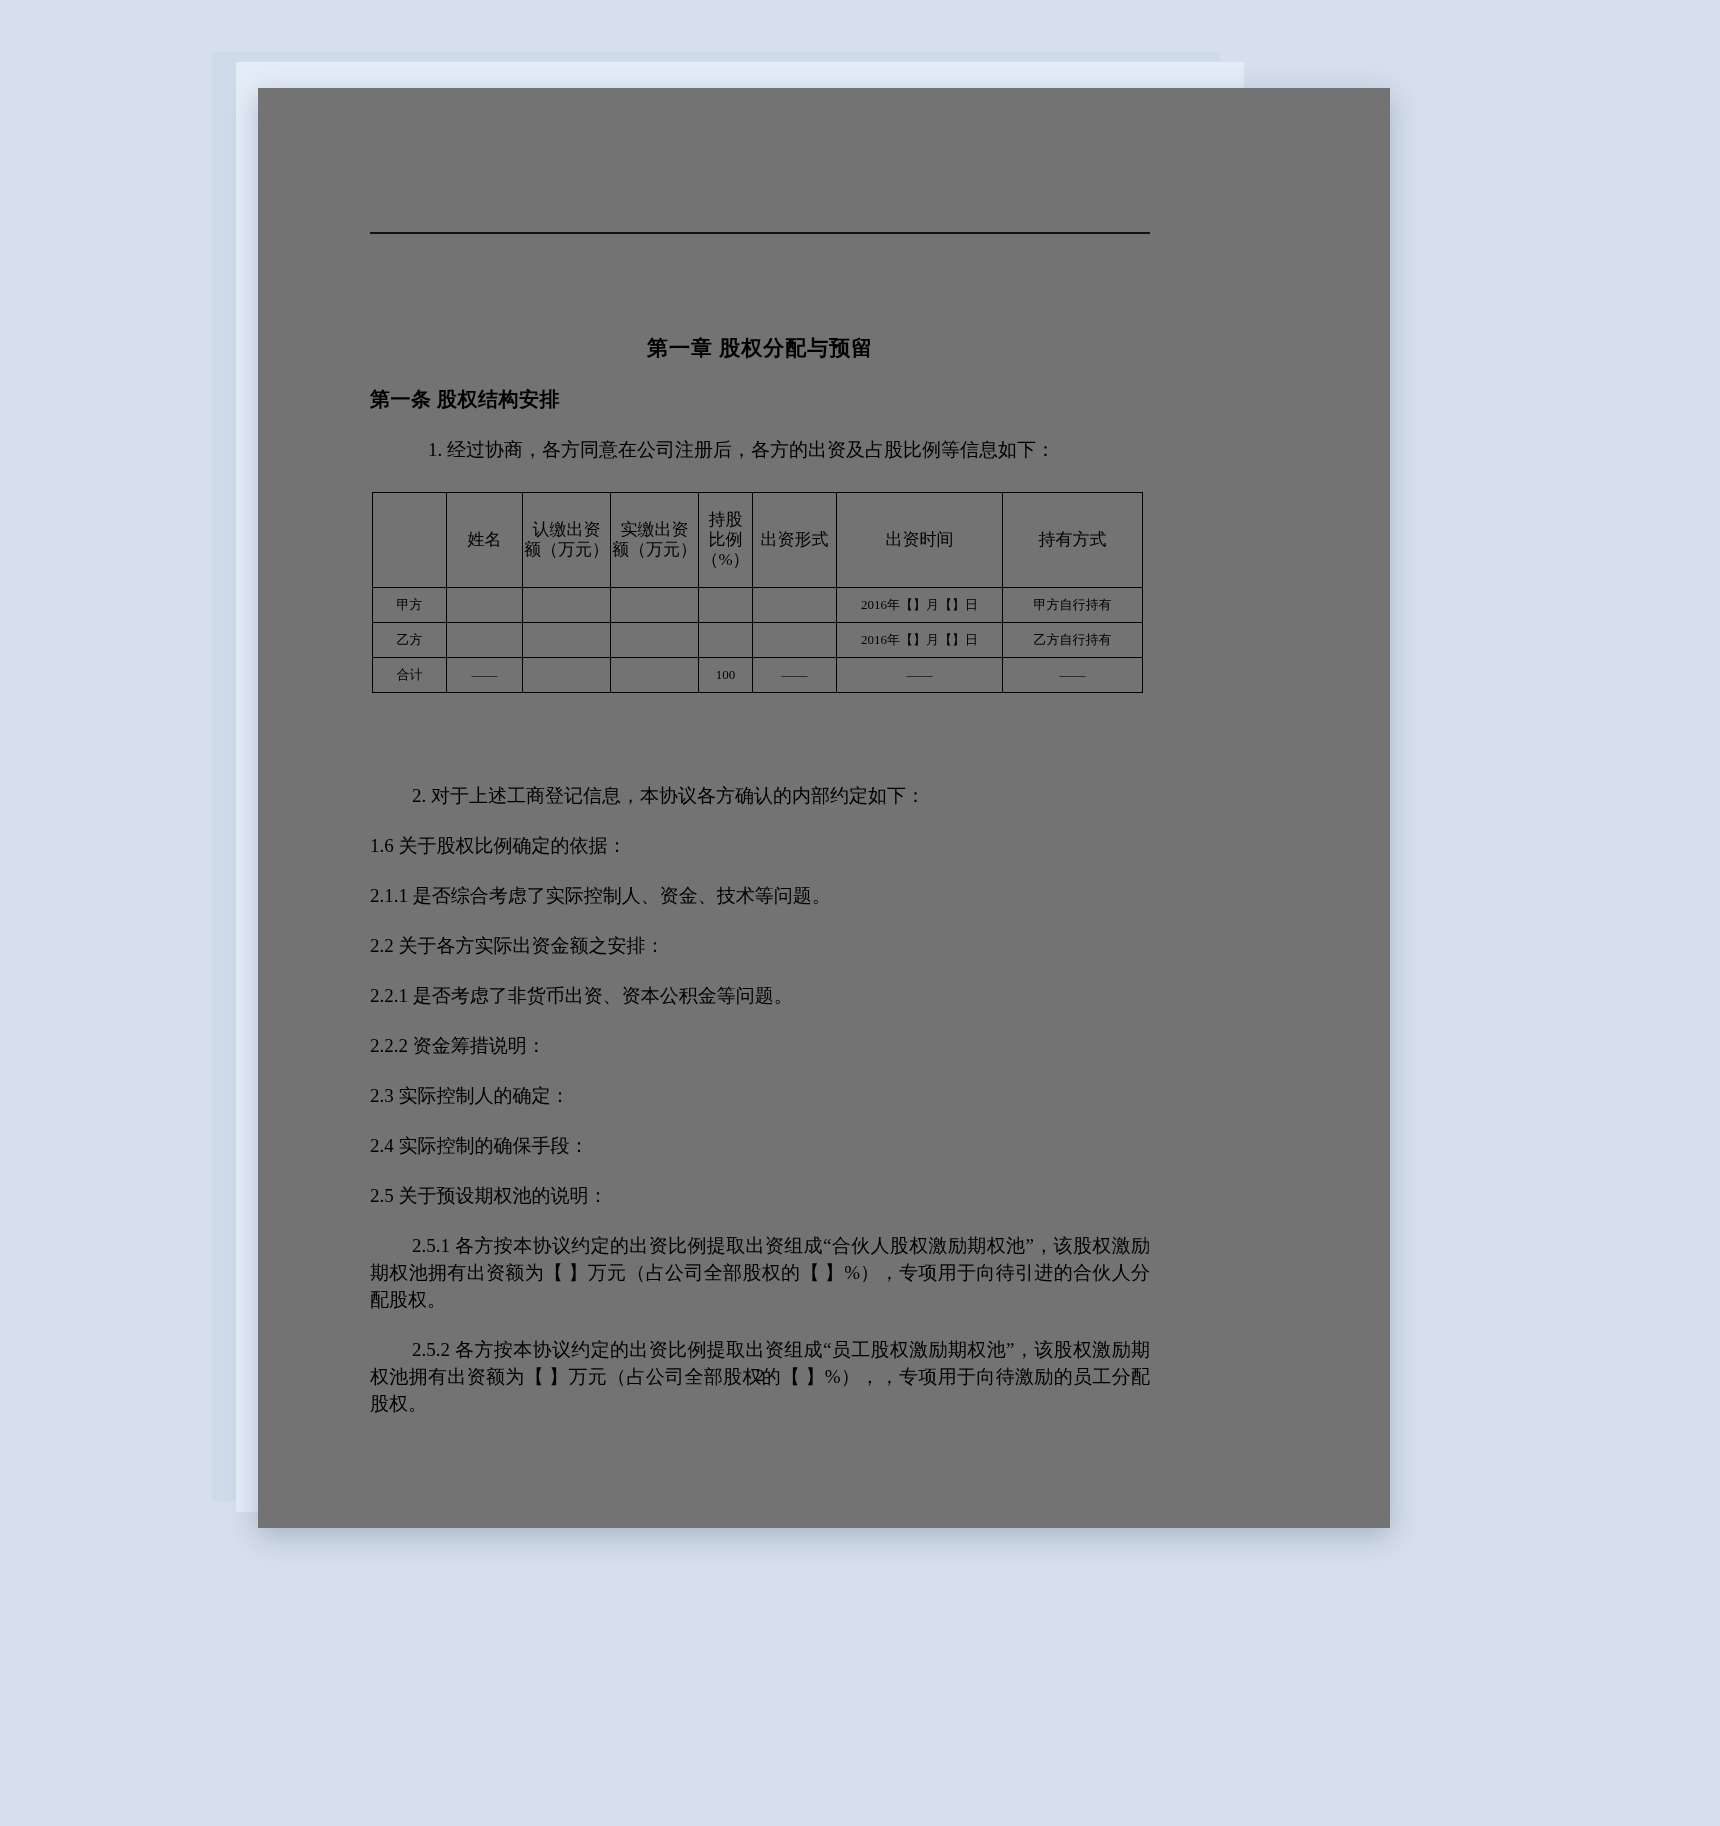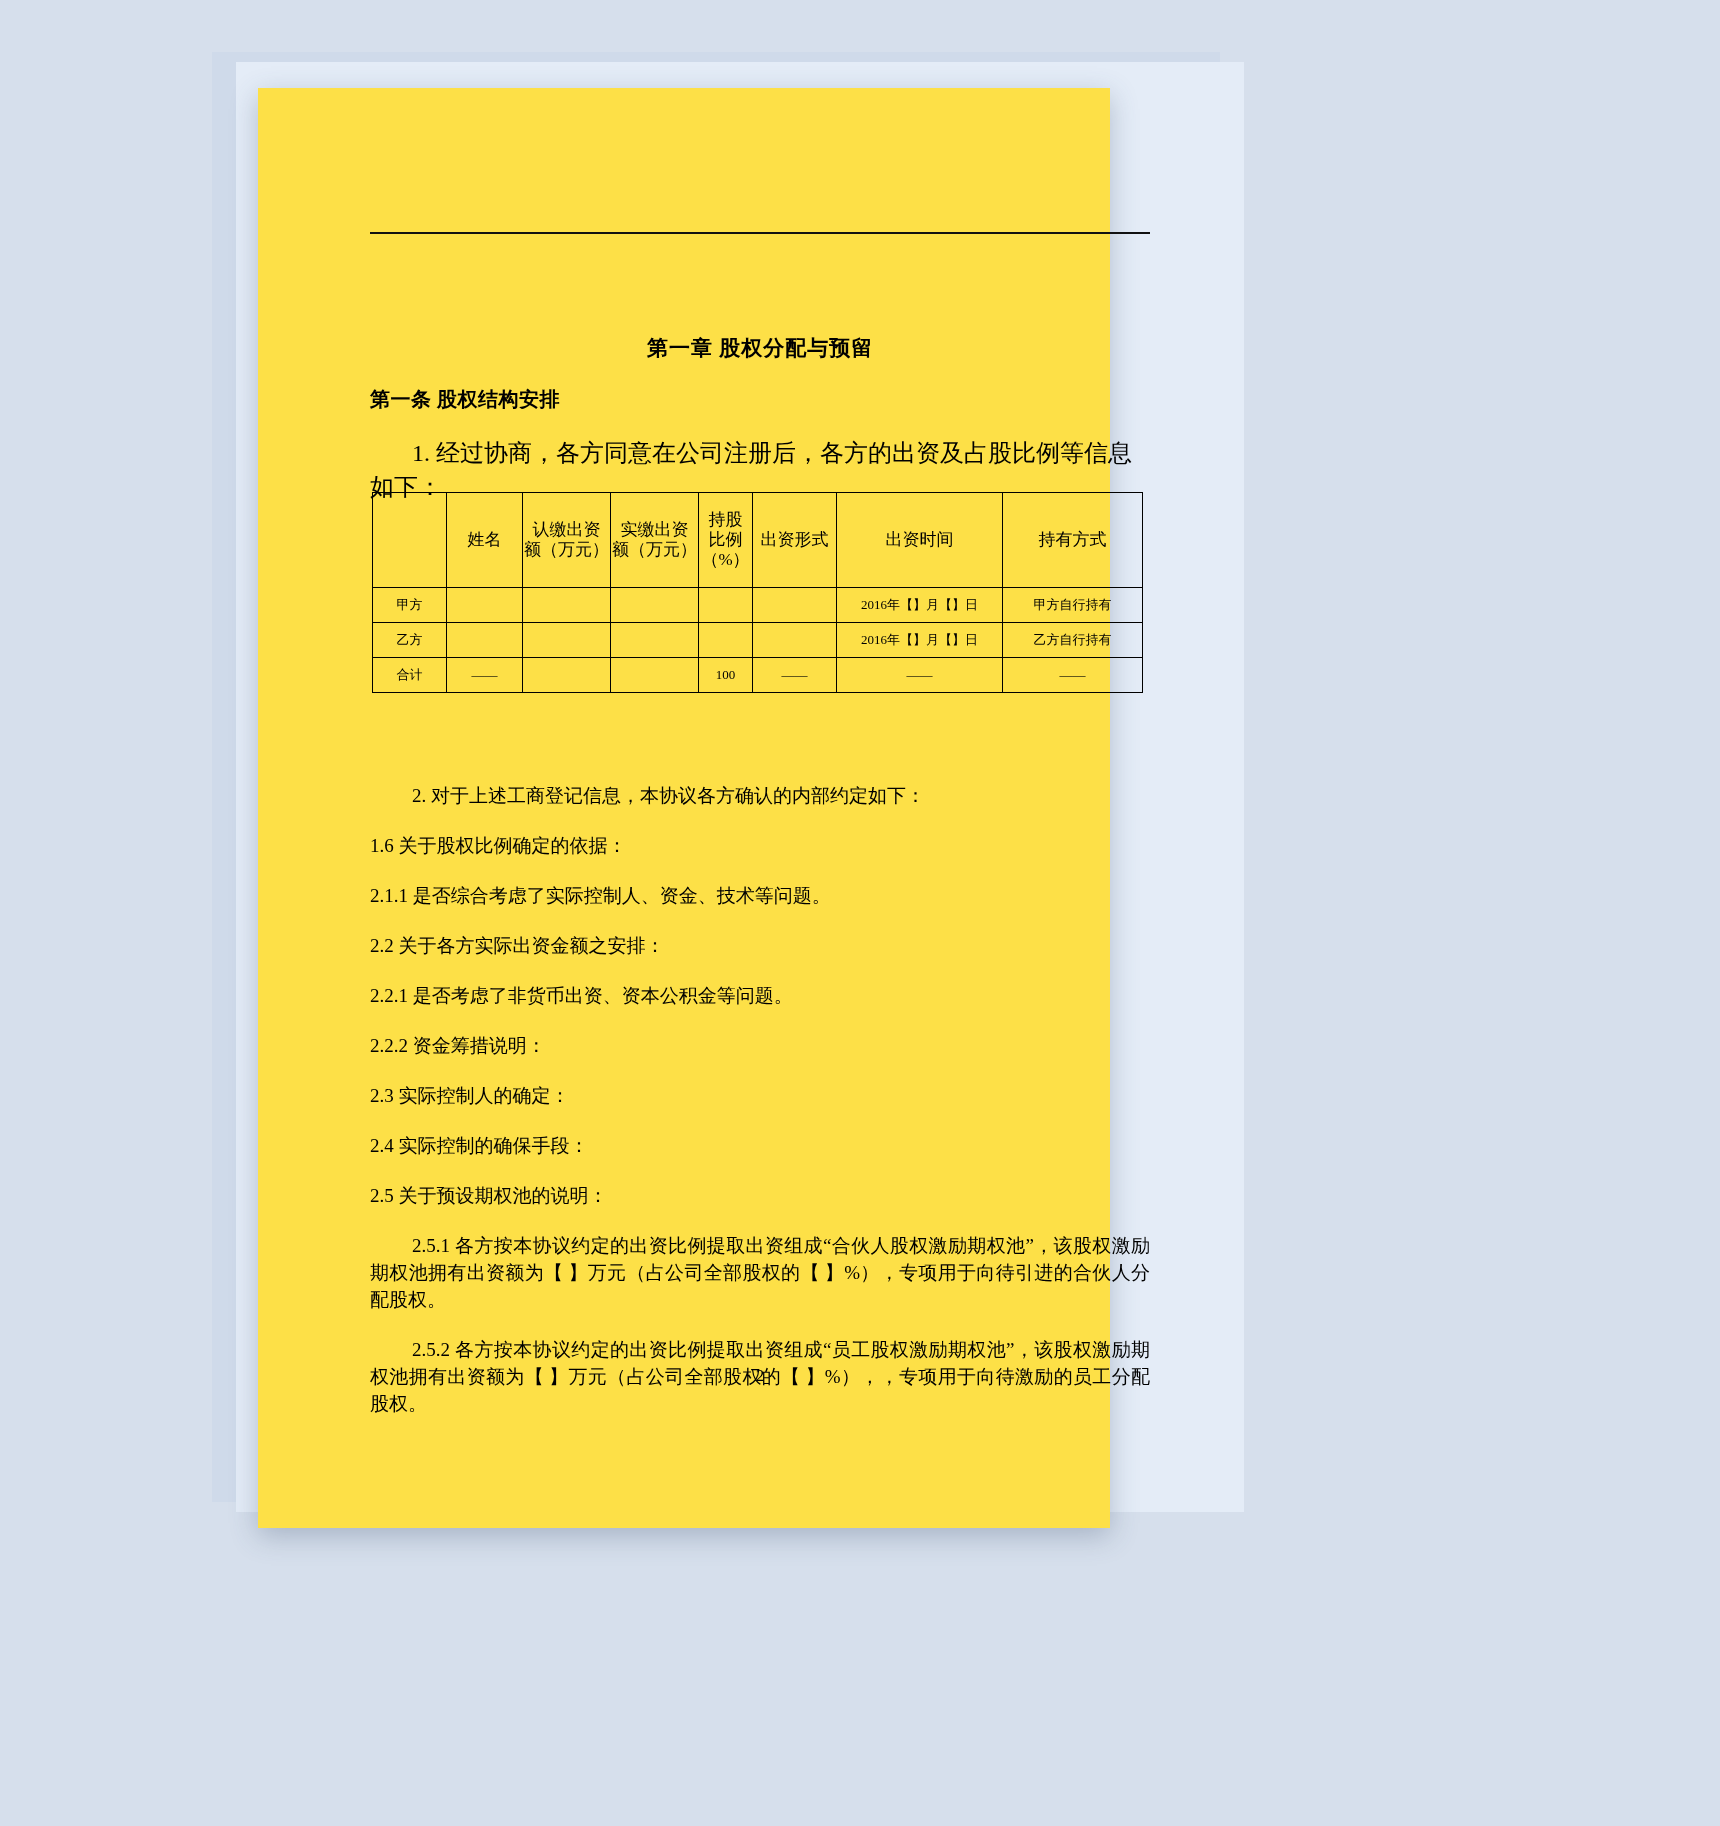--- a/index.html
+++ b/index.html
@@ -33,23 +33,23 @@
     left: 236px;
     top: 62px;
     width: 1008px;
     height: 1450px;
     background: #e4ecf7;
   }
   .page {
     position: absolute;
     left: 258px;
     top: 88px;
-    width: 852px;
+    width: 1132px;
     height: 1440px;
-    background: #fde047;
+    background: #737373;
     box-shadow: 0 8px 26px rgba(60,80,110,0.30);
     box-sizing: border-box;
     padding: 0;
   }
 
   .page-inner {
     position: absolute;
     left: 112px;
     top: 0;
     width: 780px;
@@ -88,23 +88,23 @@
     font-weight: bold;
     letter-spacing: 0.5px;
     color: #000;
     font-family: Liberation Serif, serif;
   }
 
   
   .intro-line {
     position: absolute;
     top: 349px;
-    left: 0;
-    width: 780px;
-    font-size: 24px;
+    left: 16px;
+    width: 780px;
+    font-size: 19px;
     color: #000;
     text-indent: 42px;
     line-height: 1.4;
   }
 
   
   .equity-table-wrap {
     position: absolute;
     top: 404px;
     left: 2px;

